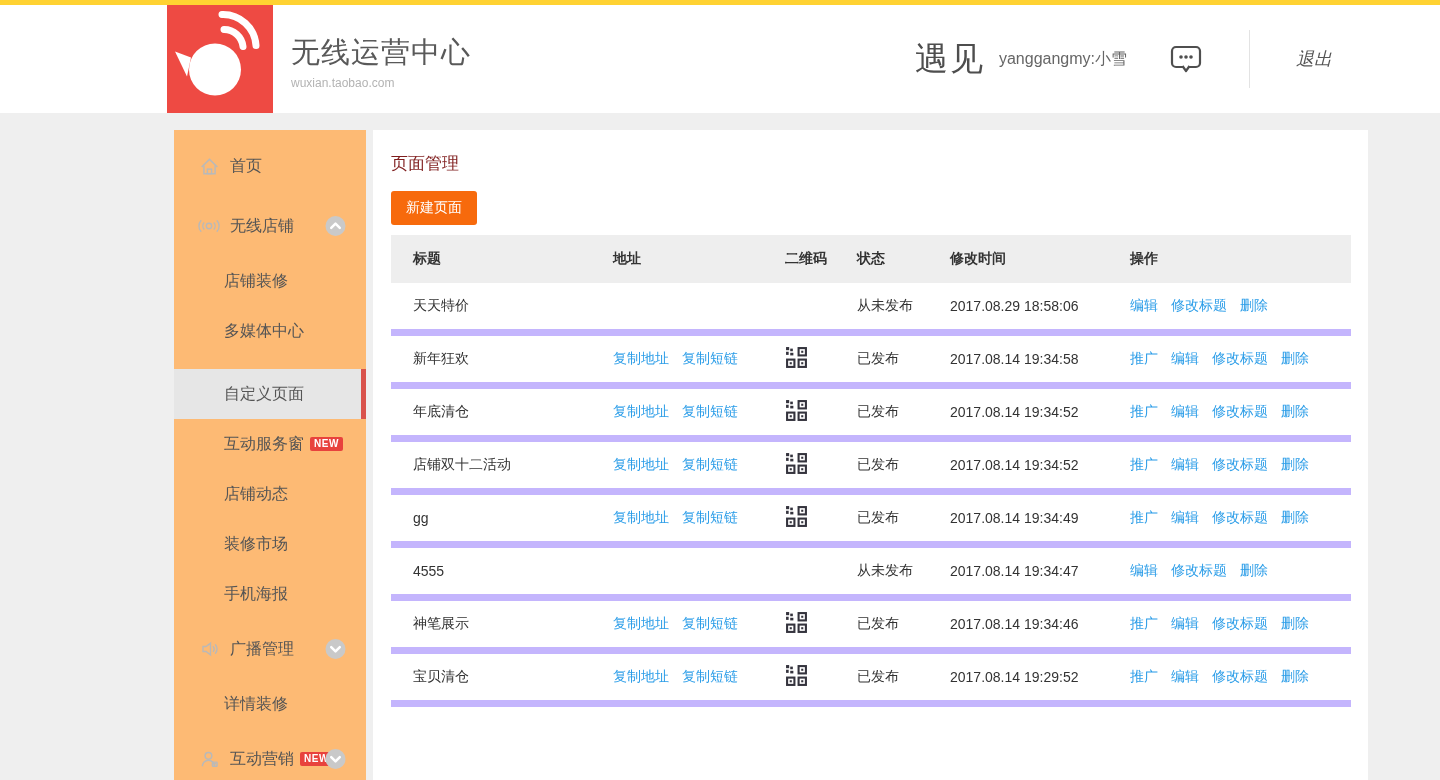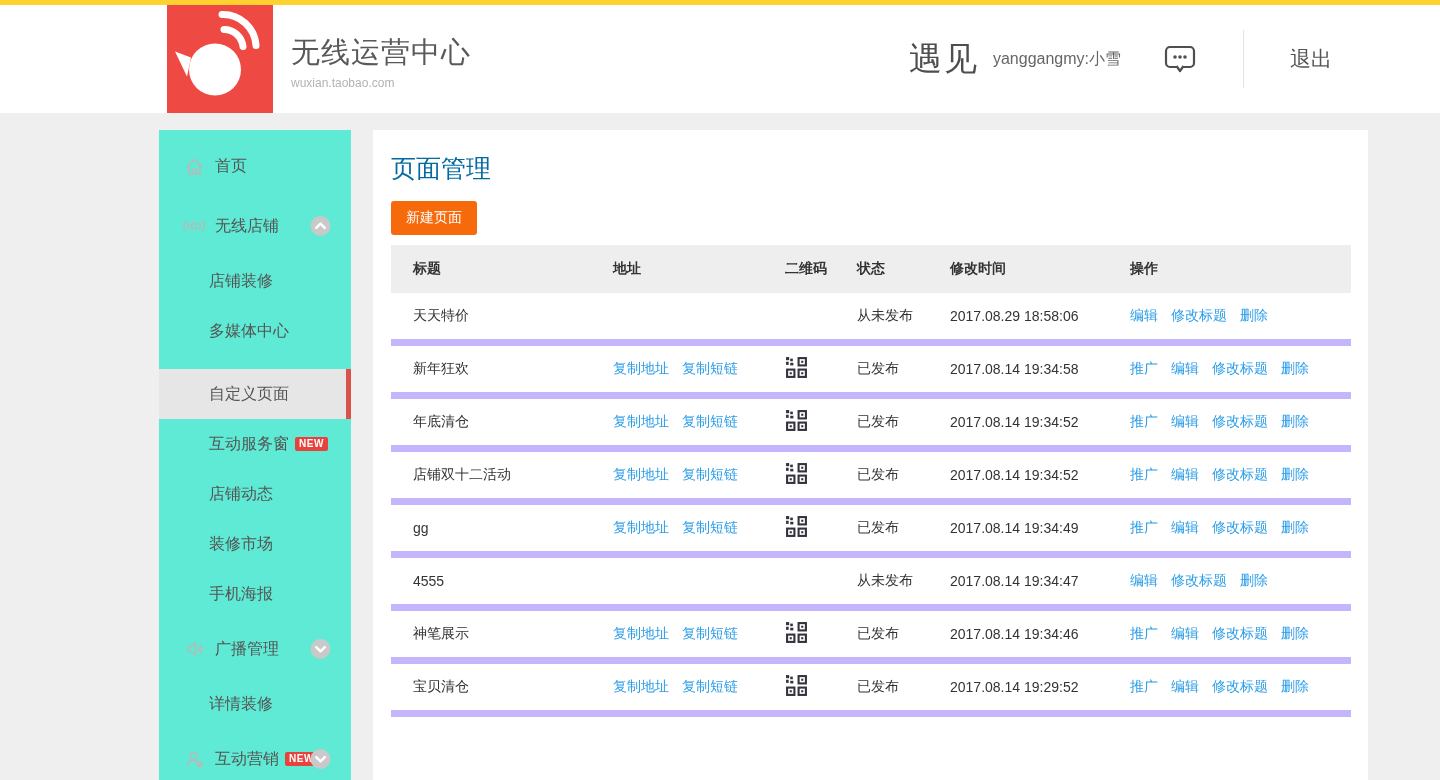--- a/index.html
+++ b/index.html
@@ -22,35 +22,35 @@
   .header{position:absolute;left:0;top:5px;width:1440px;height:108px;background:#fff;}
   .logo-box{position:absolute;left:167px;top:0;width:106px;height:108px;background:var(--logo-red);}
   .brand-text{position:absolute;left:291px;top:28px;}
   .brand-text h1{font-size:29px;font-weight:300;color:#595959;letter-spacing:1px;}
   .brand-text .sub{font-size:12px;color:#b3b3b3;margin-top:3px;}
   .header-right{position:absolute;right:108px;top:0;height:108px;display:flex;align-items:center;}
   .brand-mark{font-family:"DejaVu Serif",serif;font-weight:100;font-size:33px;color:#4e4e4e;letter-spacing:2px;}
   .username{font-size:16px;color:#666;margin-left:14px;}
   .chat-wrap{margin-left:42px;display:flex;align-items:center;}
   .hdr-divider{width:1px;height:58px;background:#e3e3e3;margin:0 46px;}
-  .logout{font-size:21px;color:#555;}
+  .logout{font-size:18px;color:#555;font-style:italic;}
   
-  .sidebar{position:absolute;left:159px;top:130px;width:192px;bottom:0;background:#5eead4;}
+  .sidebar{position:absolute;left:174px;top:130px;width:192px;bottom:0;background:#fdba74;}
   .side-item{display:flex;align-items:center;position:relative;font-size:16px;color:#555;}
   .side-item:first-child{margin-top:6px;}
   .side-item.top{height:60px;padding-left:24px;}
   .side-item.sub{height:50px;padding-left:50px;}
   .side-item .s-icon{width:22px;height:22px;margin-right:10px;display:inline-flex;align-items:center;justify-content:center;}
   .side-item.active{background:#e6e6e6;border-right:5px solid var(--accent-red);margin-top:13px;}
   .badge{background:var(--badge-red);color:#fff;font-size:10px;font-weight:bold;
          padding:2px 4px;border-radius:2px;margin-left:6px;line-height:1;letter-spacing:.5px;}
   .chev{position:absolute;right:20px;top:50%;transform:translateY(-50%);width:21px;height:21px;}
   
   .main{position:absolute;left:373px;top:130px;width:995px;bottom:0;background:#fff;padding:14px 17px 0 18px;}
-  .page-title{font-family:"Liberation Serif",serif;font-size:25px;font-weight:400;color:#0369a1;margin-top:8px;}
+  .page-title{font-family:"Liberation Serif",serif;font-size:17px;font-weight:400;color:#7f1d1d;margin-top:8px;}
   .new-btn{display:inline-block;margin-top:16px;background:var(--button-orange);color:#fff;
            font-size:14px;padding:8px 15px;border:none;border-radius:3px;font-family:inherit;}
   .tbl{margin-top:10px;}
   .trow{display:flex;align-items:center;font-size:14px;}
   .thead{height:48px;background:#eee;font-weight:bold;color:#333;}
   .tbody .trow{height:53px;border-bottom:7px solid #c4b5fd;background:#fff;}
   .col-title{width:222px;padding-left:22px;}
   .col-addr{width:172px;}
   .col-qr{width:72px;display:flex;align-items:center;}
   .col-status{width:93px;}

